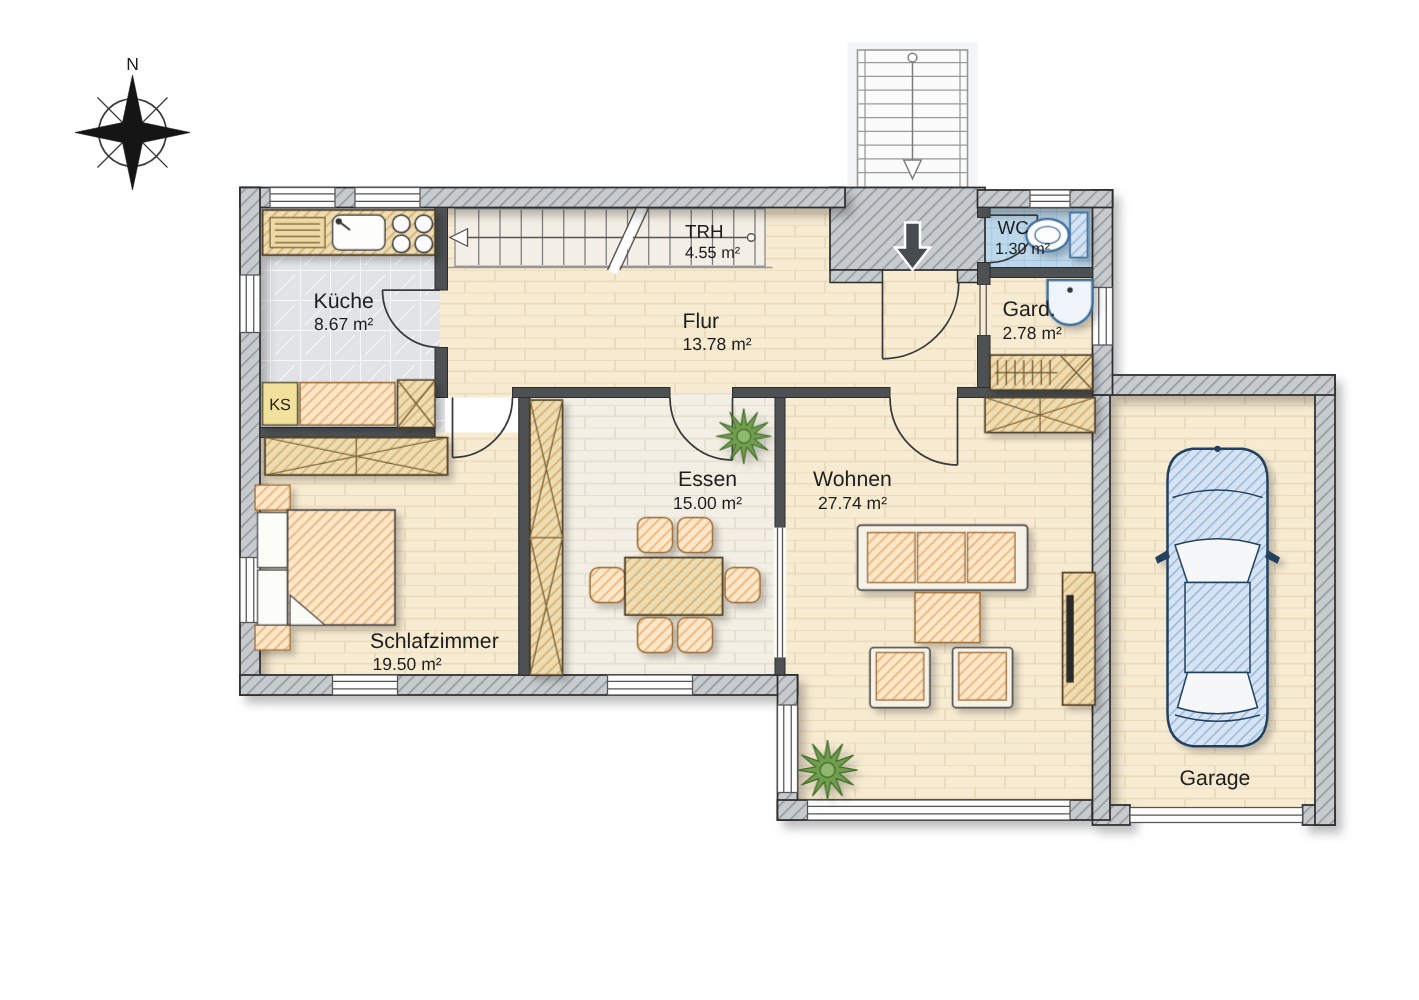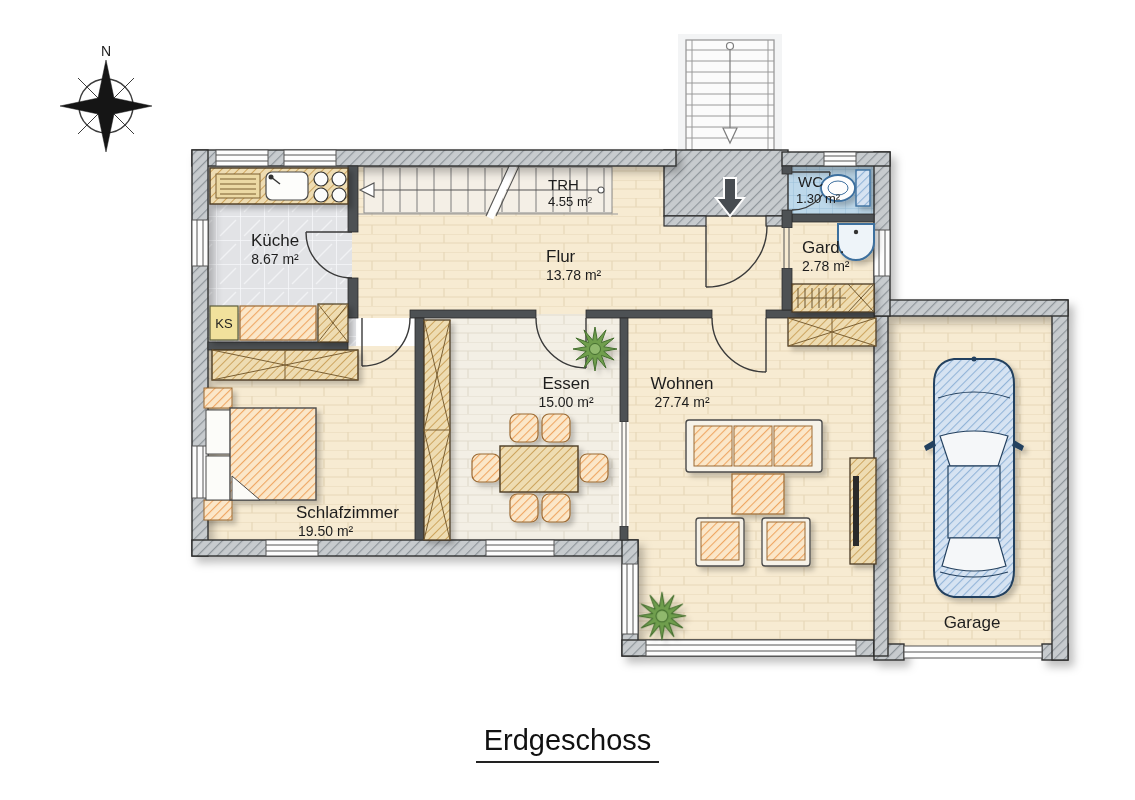--- a/index.html
+++ b/index.html
@@ -360,16 +360,13 @@
 
     <text class="room-name" x="296" y="518">Schlafzimmer</text>
     <text class="room-area" x="298" y="536">19.50 m²</text>
 
     <text class="garage-label" x="972" y="628" text-anchor="middle">Garage</text>
 
     <text class="ks-label" x="224" y="328" text-anchor="middle">KS</text>
   </g>
 </svg>
 
-<div class="title">
-  <span>Erdgeschoss</span>
 </div>
-</div>
 
 </body></html>

